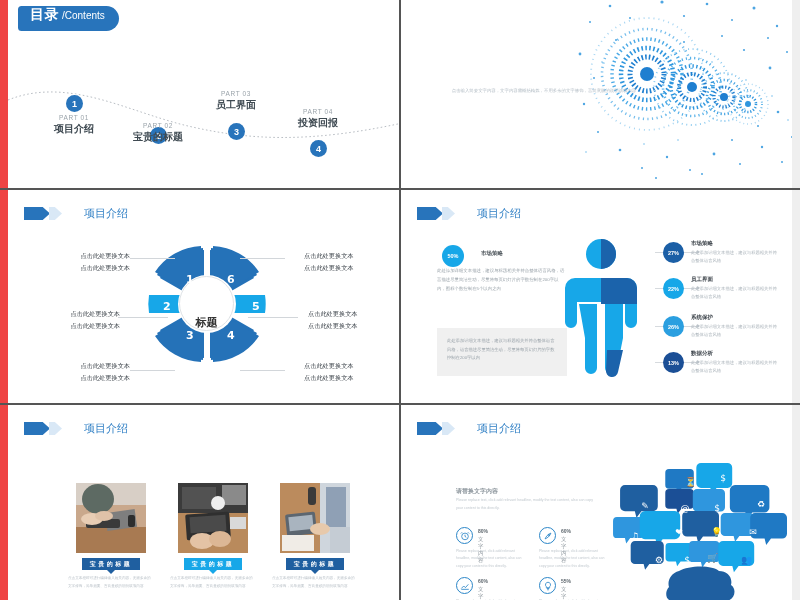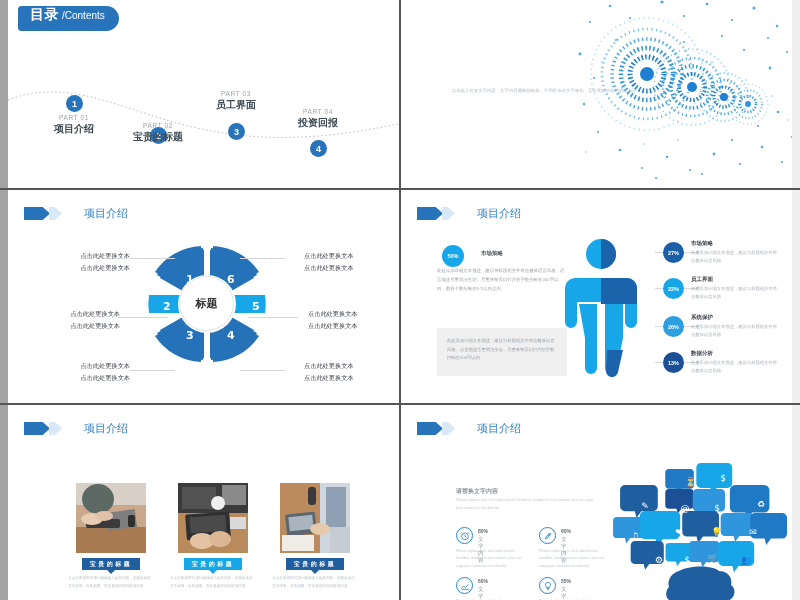--- a/index.html
+++ b/index.html
@@ -15,21 +15,21 @@
     grid-template-columns: 399px 399px;
     grid-template-rows: 188px 213px 197px;
     gap: 2px 2px;
     background: #555;
   }
   .slide {
     position: relative;
     background: #ffffff;
     overflow: hidden;
   }
-  .slide.pad-l { border-left: 8px solid #a3a3a3; }
+  .slide.pad-l { border-left: 8px solid #ef4444; }
   .slide.pad-r { border-right: 8px solid #efefef; }
 
   
   .contents-tab {
     position: absolute; left: 10px; top: 6px;
     height: 25px; padding: 0 14px 0 12px;
     background: #2874bb; border-radius: 4px 14px 14px 4px;
     display: flex; align-items: baseline; gap: 3px;
     color: #fff;
   }
@@ -73,21 +73,21 @@
     clip-path: polygon(0 0, 45% 0, 100% 50%, 45% 100%, 0 100%);
   }
   .sec-title { margin-left: 22px; font-size: 11px; color: #2d7ec4; }
 
   
   .donut-wrap { position: absolute; left: 0; top: 0; width: 399px; height: 213px; }
   .donut-center {
     position: absolute; left: 171px; top: 86px;
     width: 55px; height: 55px; border-radius: 50%;
     border: 1px solid #dfe3e6; background: #fff;
-    display: flex; align-items: center; justify-content: center;
+    display: flex; align-items: flex-end; justify-content: center;
     font-size: 11px; font-weight: bold; color: #333;
     font-family: "DejaVu Sans", sans-serif;
   }
   .seg-num {
     position: absolute; font-size: 11px; color: #fff; font-weight: bold;
     font-family: "DejaVu Sans", sans-serif;
   }
   .sidetext { position: absolute; font-size: 6.2px; color: #3b4249; line-height: 1.9; font-family: "DejaVu Sans", sans-serif; }
   .sidetext.r { text-align: left; }
   .sidetext.l { text-align: left; }

